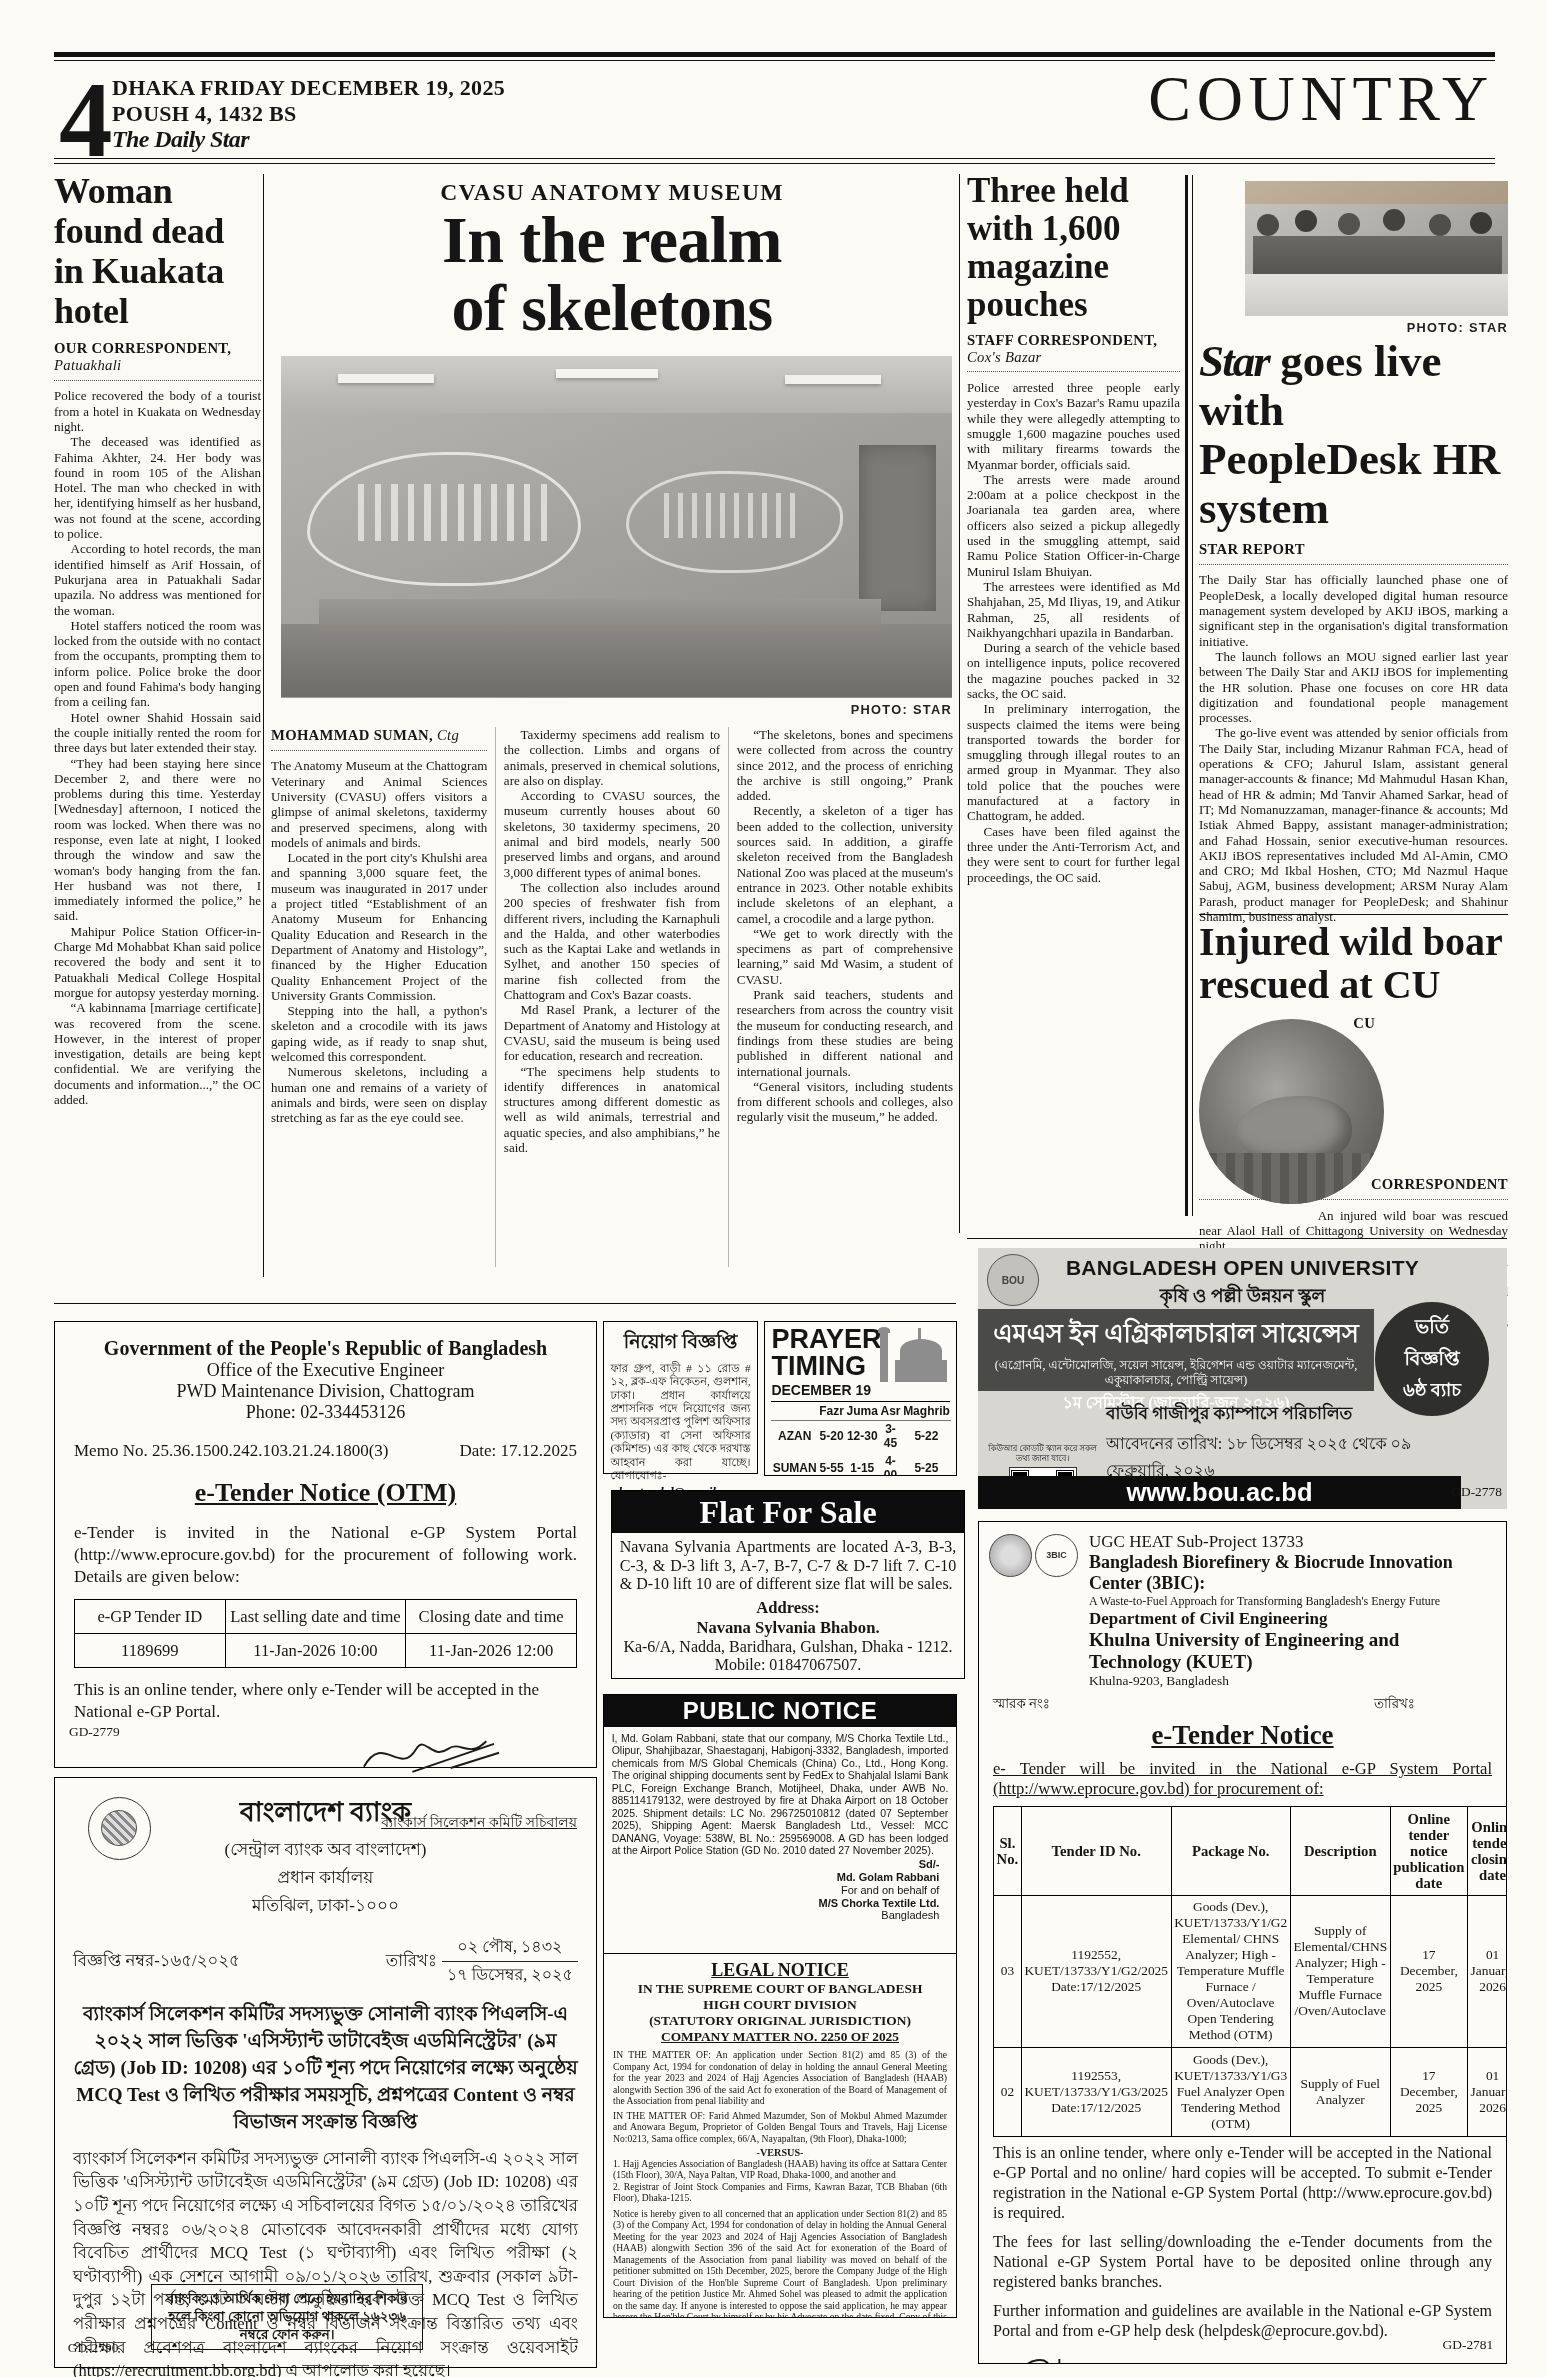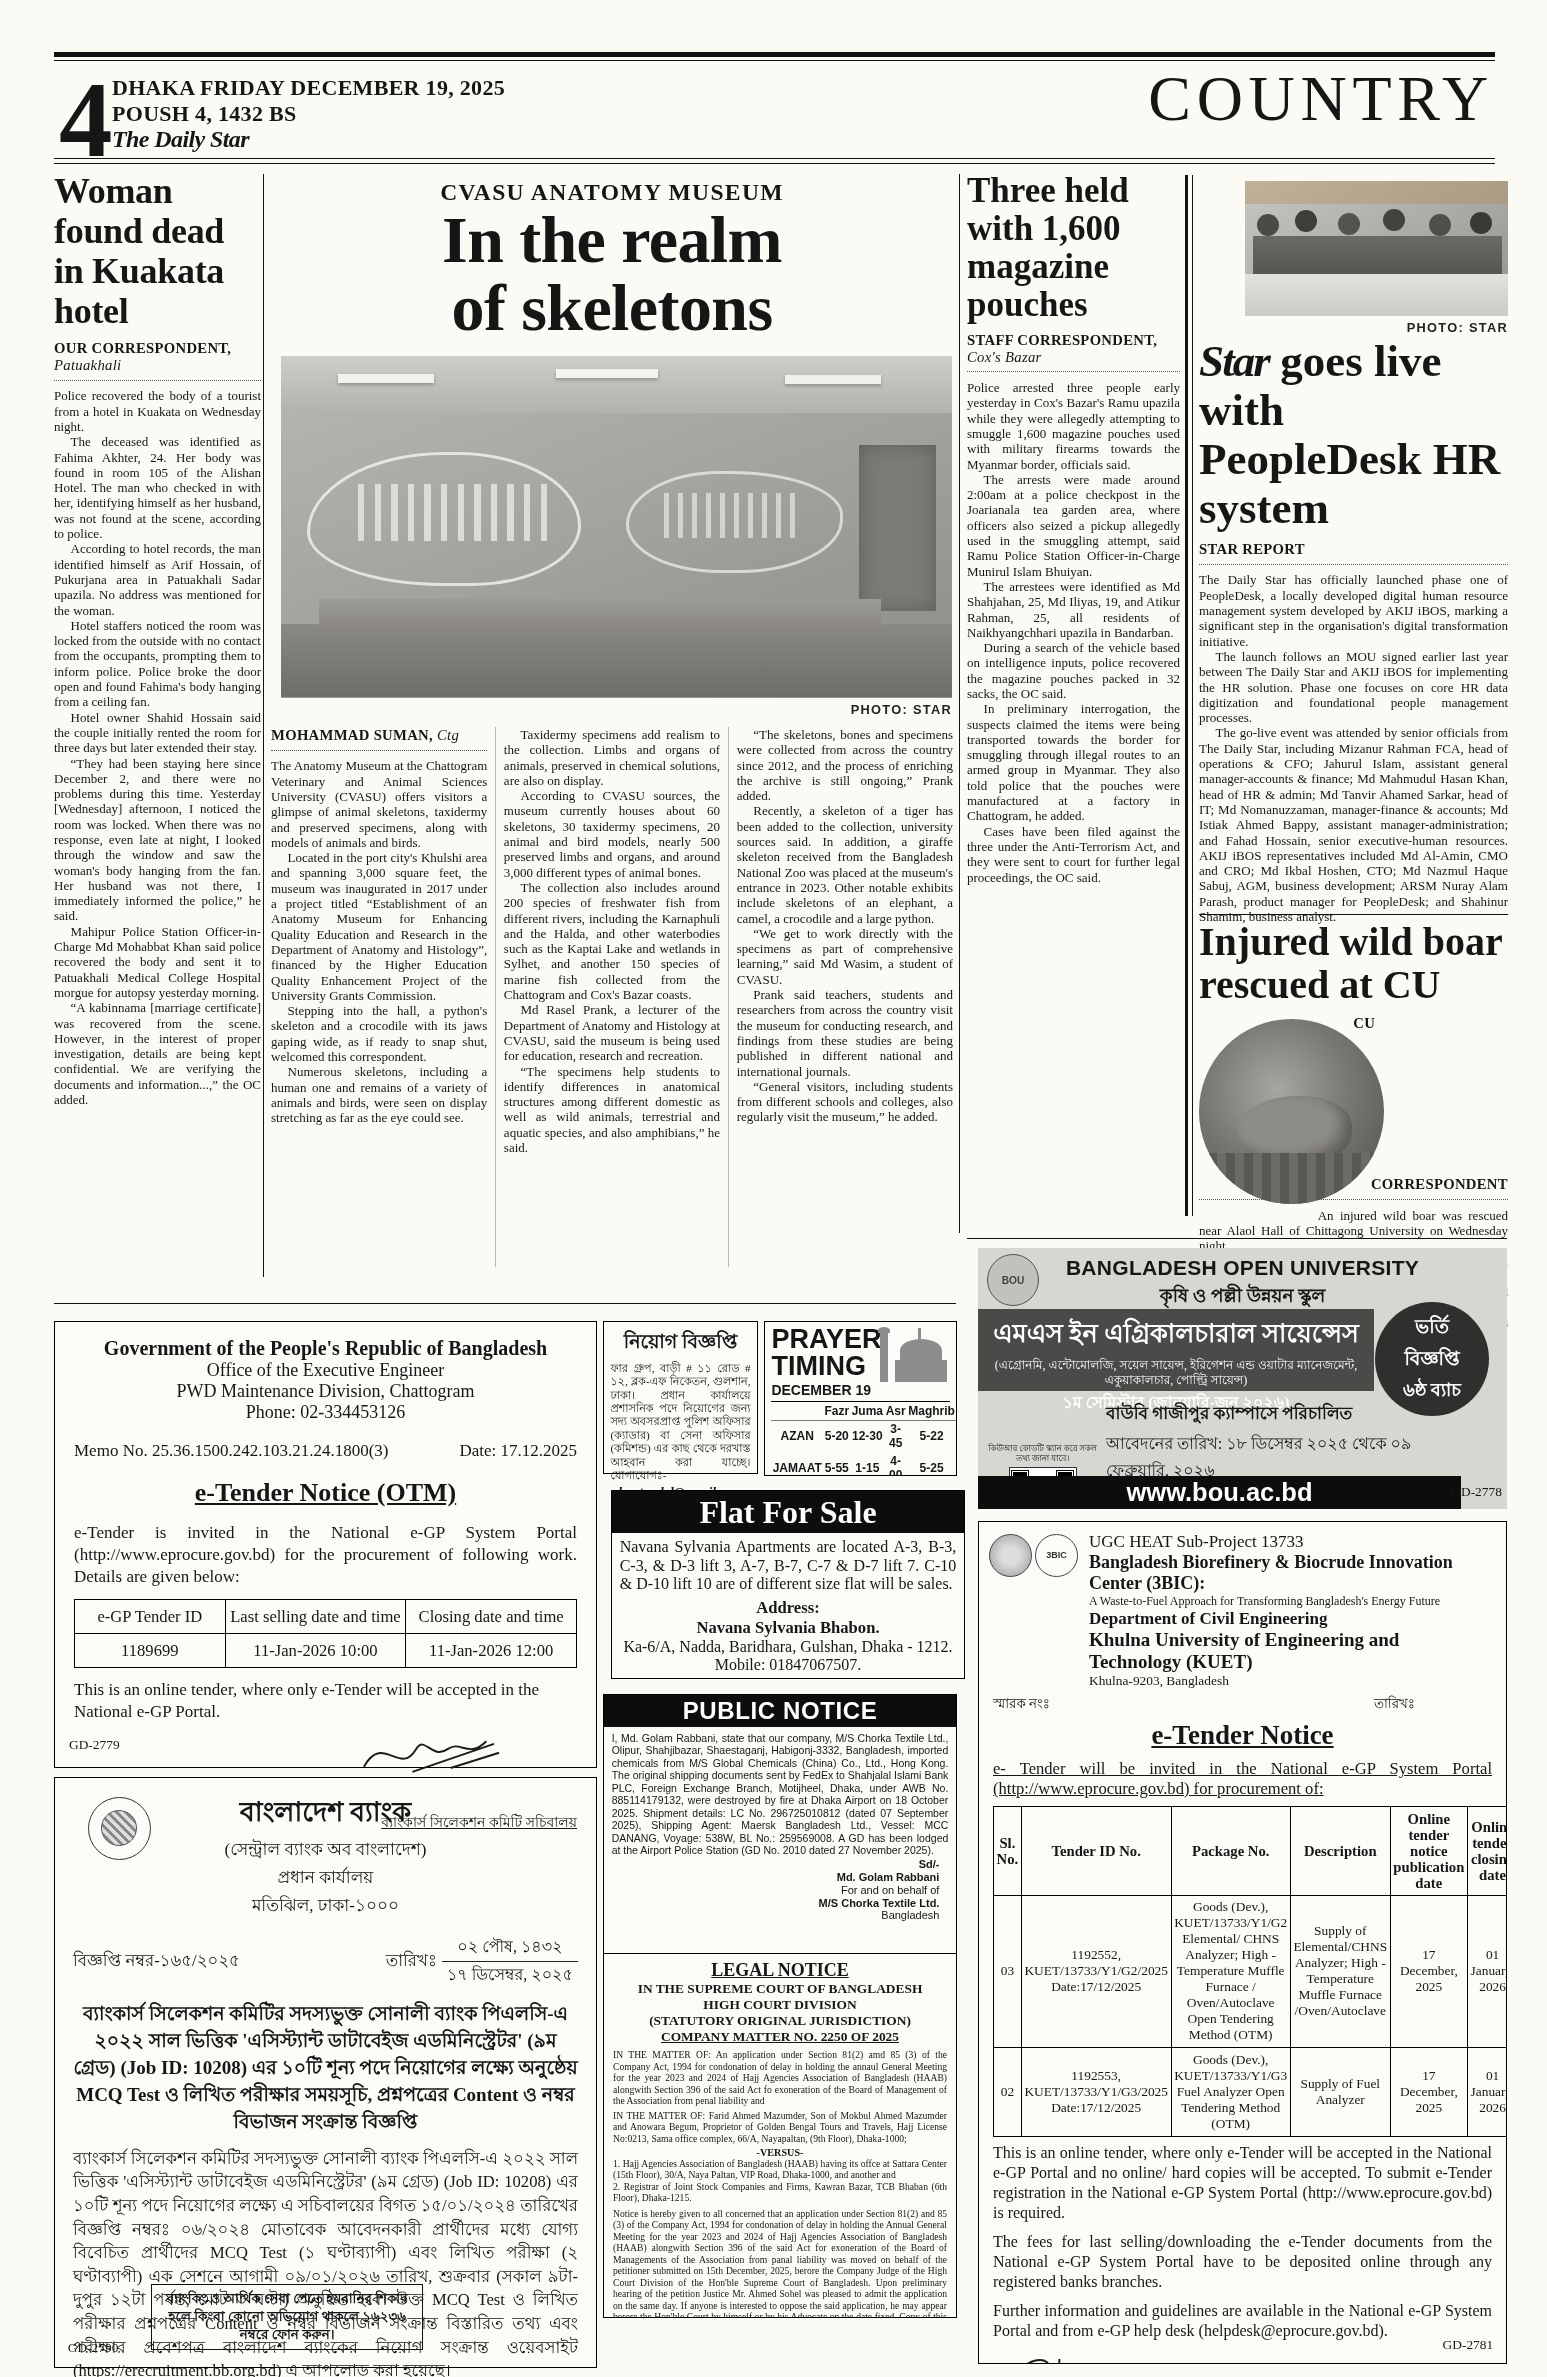--- a/index.html
+++ b/index.html
@@ -222,21 +222,21 @@
     <div style="font-size:17px;line-height:22px;">This is an online tender, where only e-Tender will be accepted in the National e-GP Portal.</div>
     <svg class="sig-svg" style="margin:3.8px 0 0 281px;" width="153" height="54" viewBox="0 0 240 84">
       <path d="M14 62 C 44 8, 70 78, 96 34 C 110 12, 120 52, 146 34 C 166 20, 178 50, 206 22 M90 70 L 218 26 M150 64 L 226 40" stroke="#1c1c1c" stroke-width="3" fill="none"></path>
     </svg>
     <div style="text-align:center;margin-left:268px;width:230px;">
       <div style="font-size:18px;font-weight:700;">Moniruzzaman Jitu</div>
       <div style="font-size:16.6px;">Executive Engineer</div>
       <div style="font-size:16.6px;">PWD Maintenance Division</div>
       <div style="font-size:16.6px;">Chattogram</div>
     </div>
-    <div class="gd" style="position:absolute;left:14px;bottom:14px;">GD-2779</div>
+    <div class="gd" style="position:absolute;left:14px;bottom:27px;">GD-2779</div>
   </div>
 
   <div class="adbox" style="left:603px;top:1321px;width:155px;height:153px;padding:5.1px 6.4px;">
     <div class="ctr" style="font-size:19px;font-weight:700;" lang="bn">নিয়োগ বিজ্ঞপ্তি</div>
     <div style="font-size:11.2px;line-height:13.4px;text-align:justify;margin-top:2.6px;" lang="bn">ফার গ্রুপ, বাড়ী # ১১ রোড # ১২, ব্লক-এফ নিকেতন, গুলশান, ঢাকা। প্রধান কার্যালয়ে প্রশাসনিক পদে নিয়োগের জন্য সদ্য অবসরপ্রাপ্ত পুলিশ অফিসার (ক্যাডার) বা সেনা অফিসার (কমিশন্ড) এর কাছ থেকে দরখাস্ত আহবান করা যাচ্ছে। যোগাযোগঃ-</div>
     <div class="ctr" style="font-size:13.4px;font-weight:700;font-style:italic;margin-top:1.9px;">bantambd@gmail.com</div>
     <div class="ctr" style="font-size:14px;font-weight:700;"># 01711-640277</div>
   </div>
 
   <div class="adbox" style="left:764px;top:1321px;width:193px;height:155px;padding:5.1px 6.4px;overflow:hidden;">
@@ -265,21 +265,21 @@
       </tr>
       <tr style="border-top:1.3px solid #777;">
         <td>AZAN</td>
         <td>5-20</td>
         <td>12-30</td>
         <td>3-45</td>
         <td>5-22</td>
 
       </tr>
       <tr>
-        <td>JAMAAT</td>
+        <td>SUMAN</td>
         <td>5-55</td>
         <td>1-15</td>
         <td>4-00</td>
         <td>5-25</td>
 
       </tr>
     </tbody>
       </table>
 
   </div>

